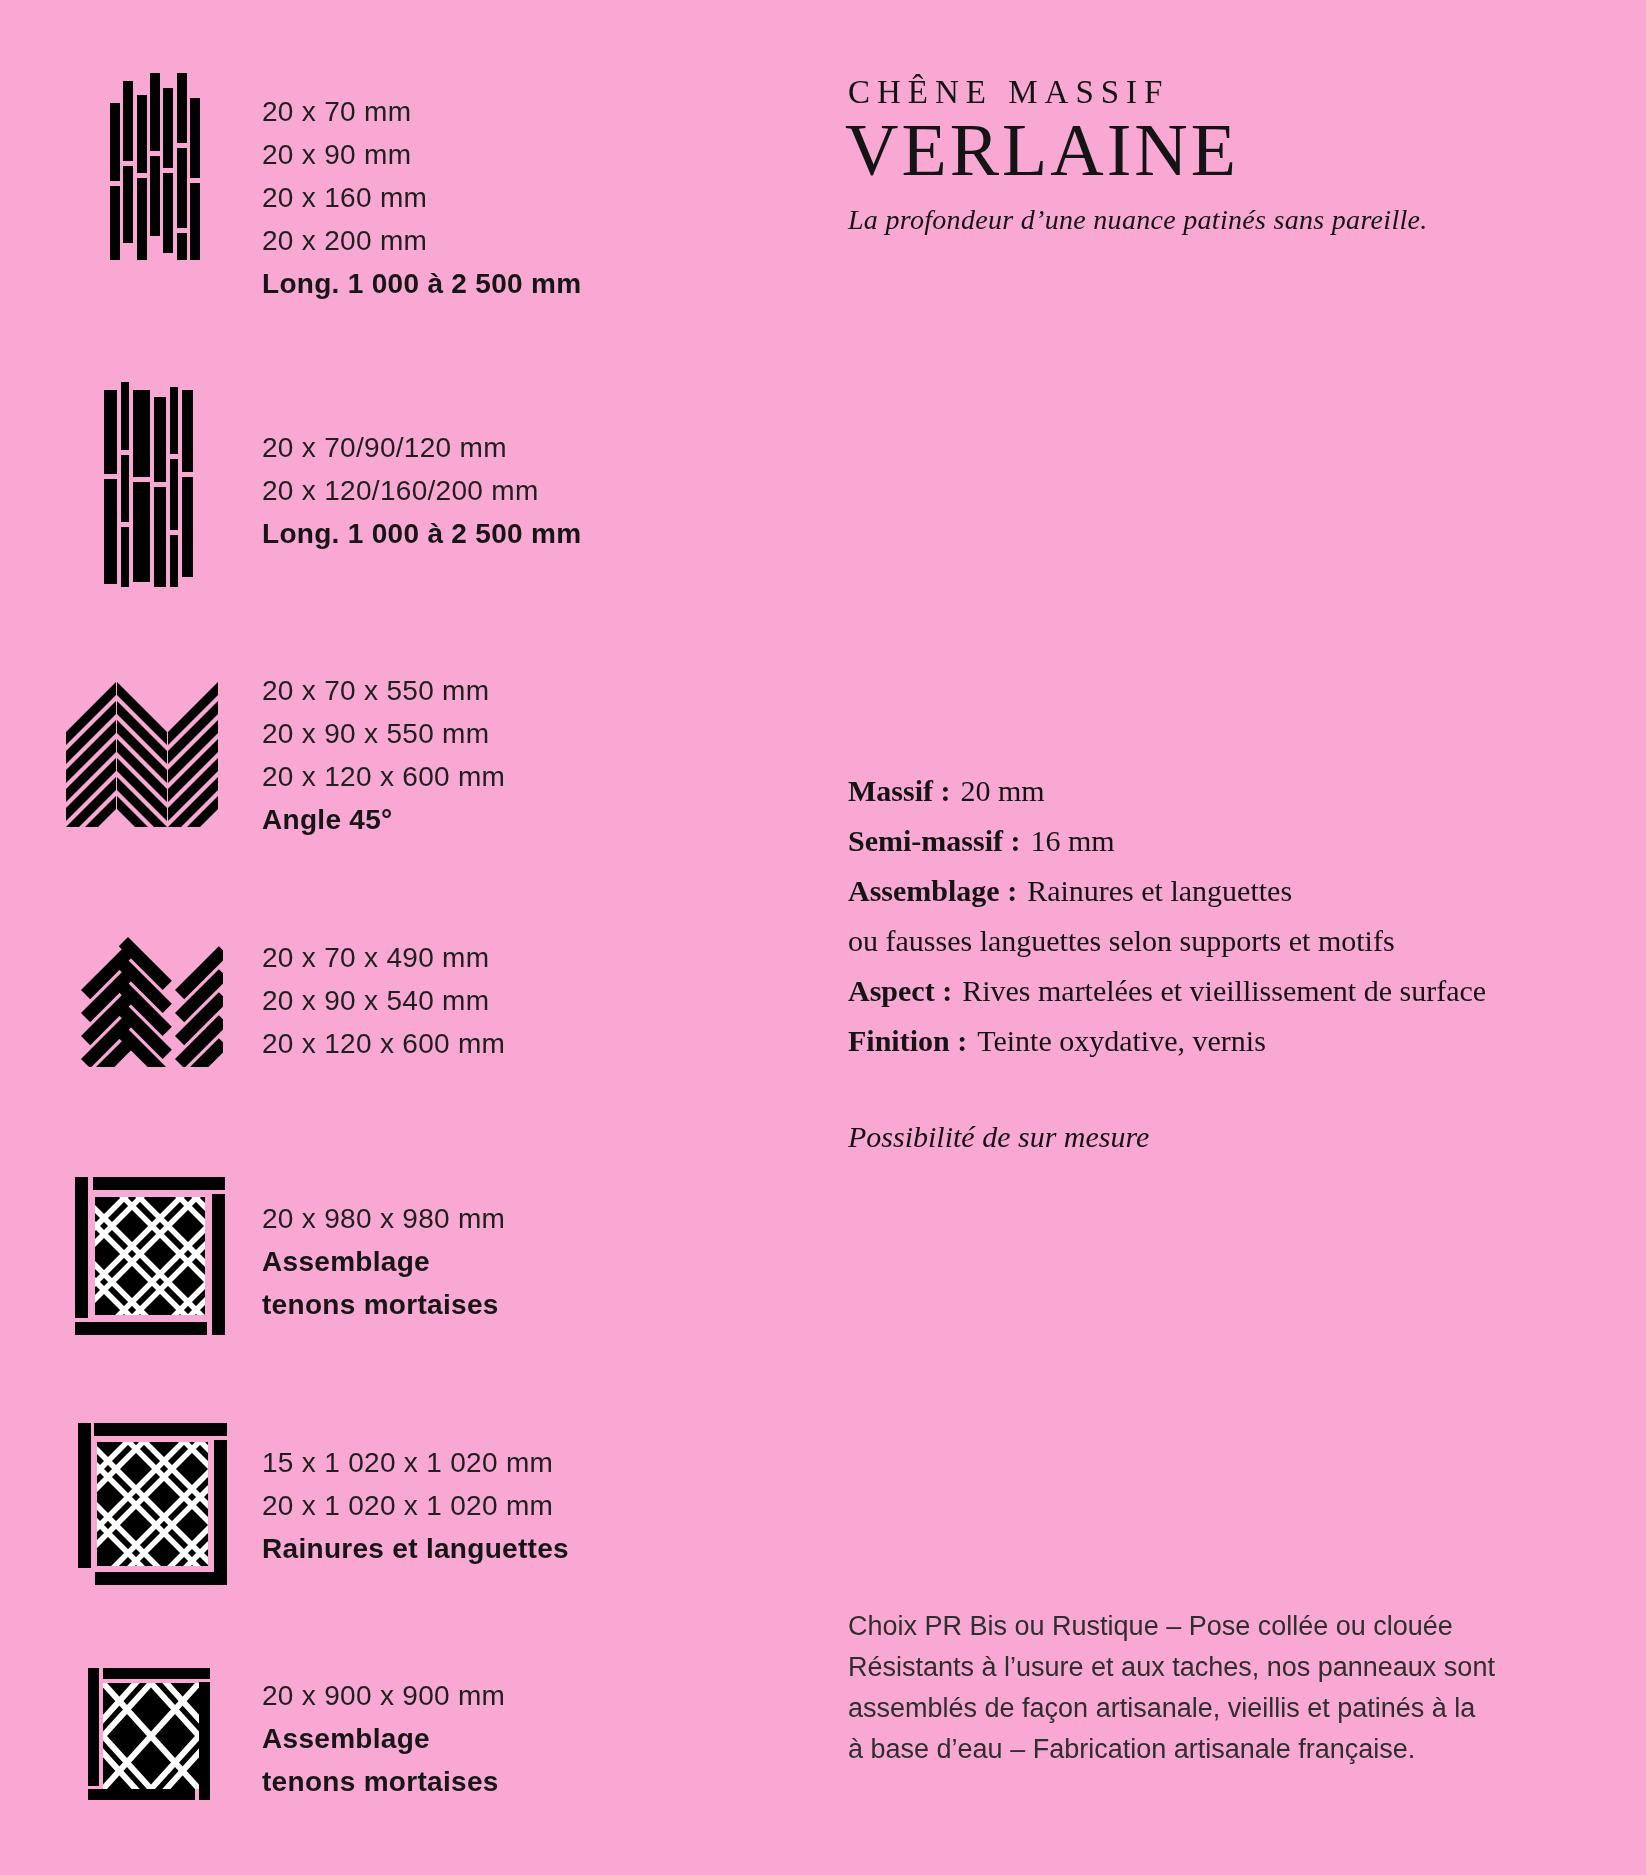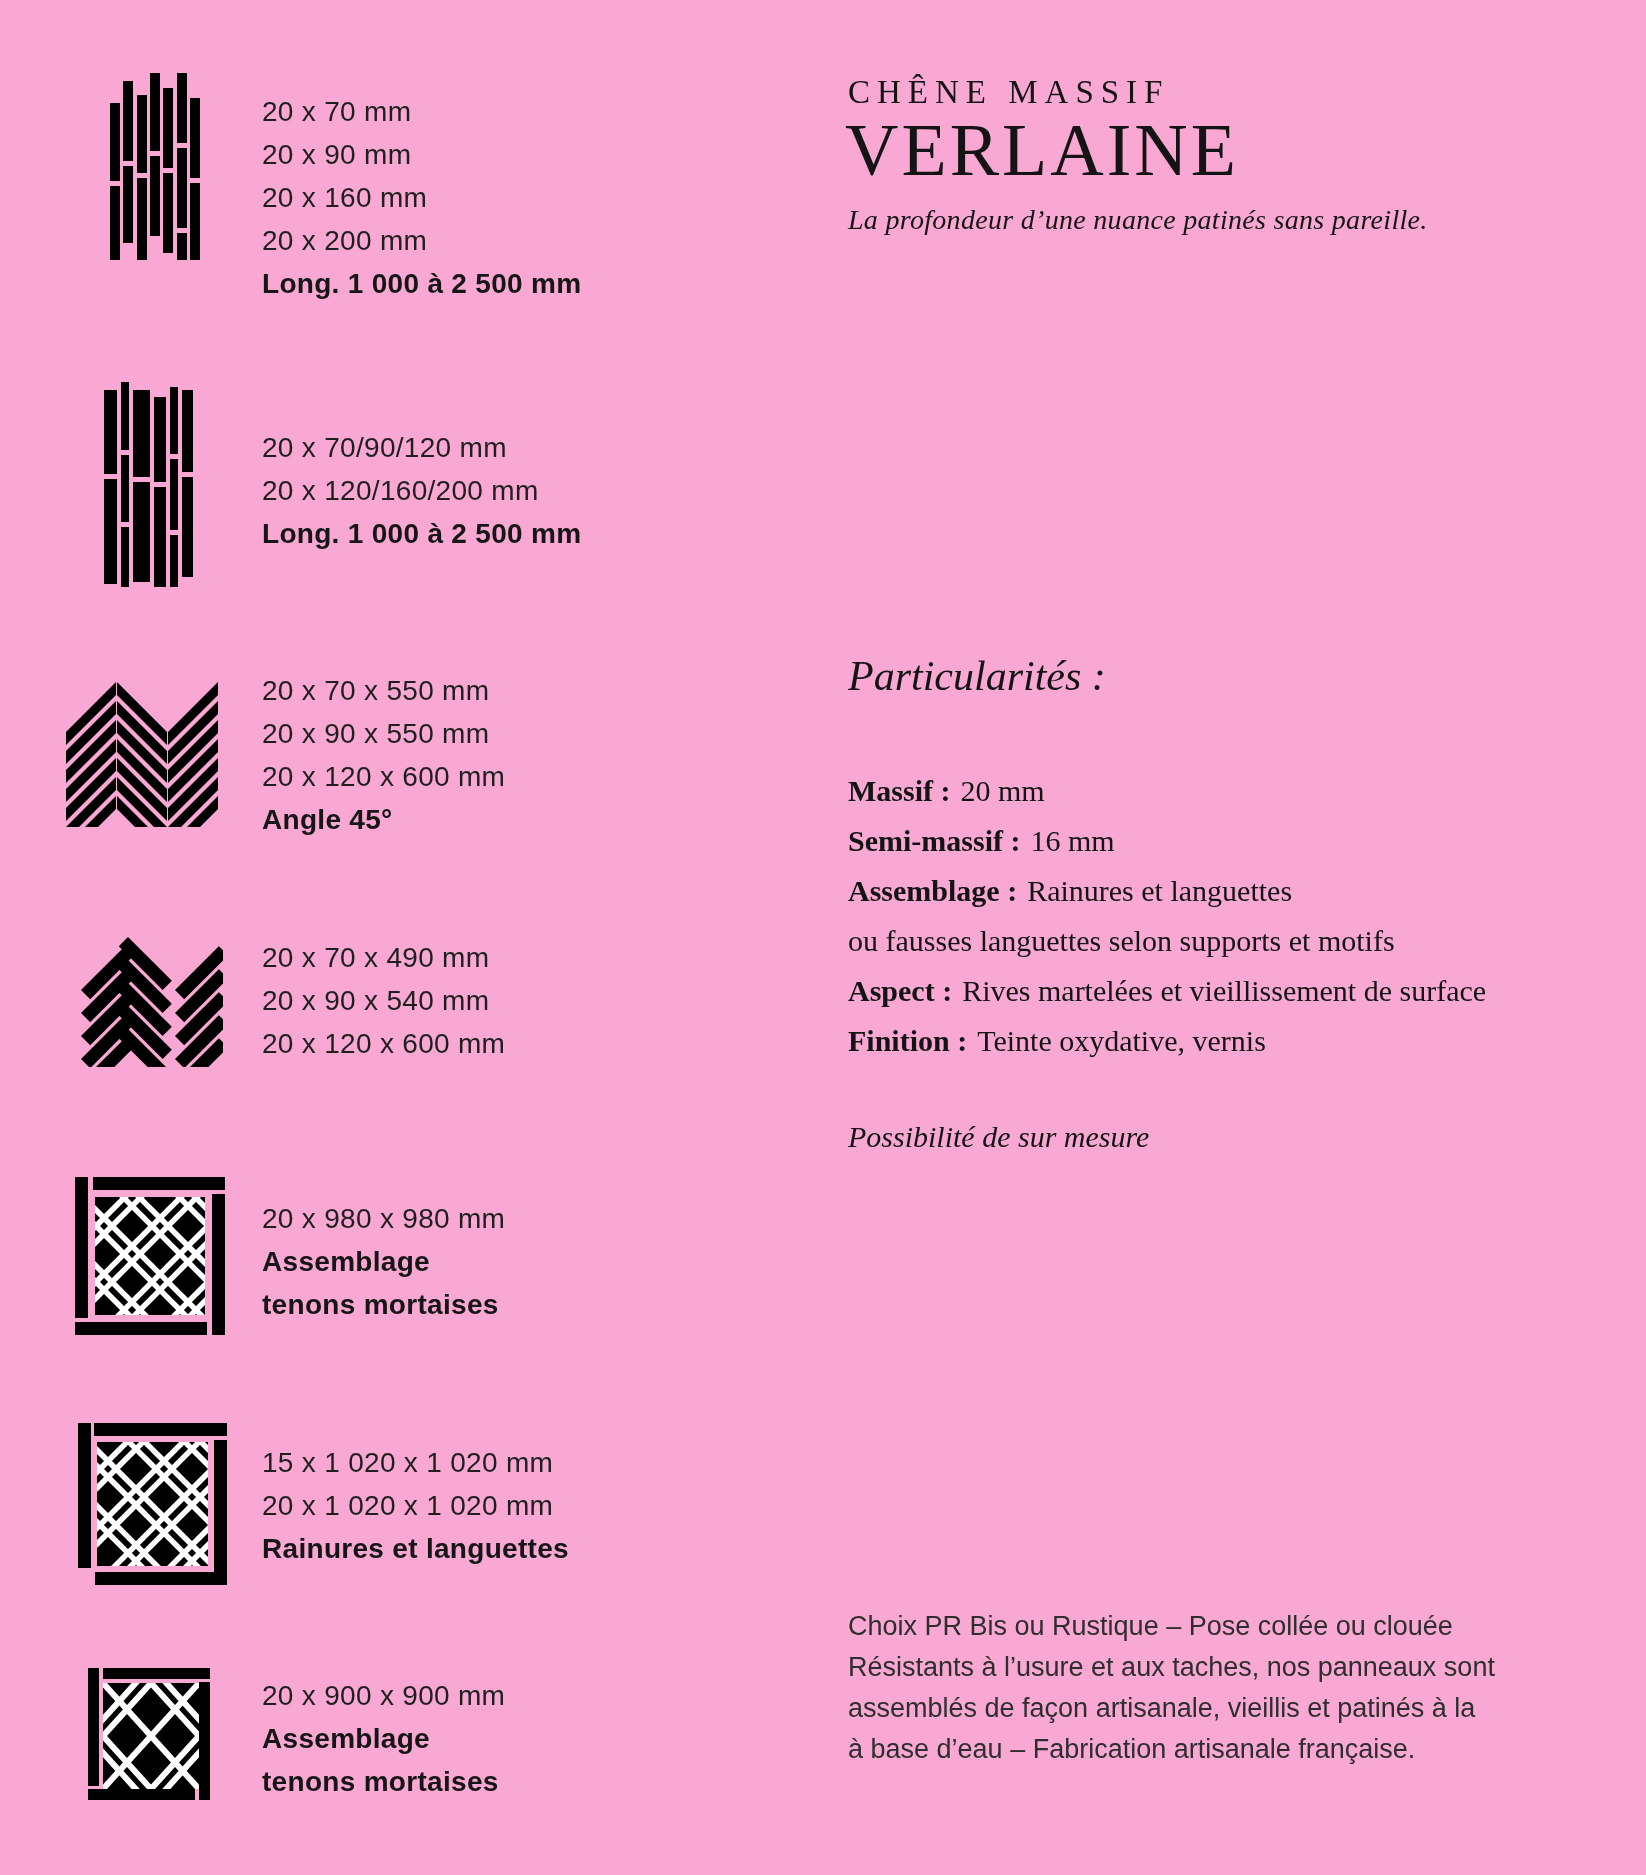--- a/index.html
+++ b/index.html
@@ -257,21 +257,20 @@
     <div class="note">Assemblage</div>
     <div class="note">tenons mortaises</div>
   </div>
 
   <div class="brand">
     <h2 class="collection">CHÊNE MASSIF</h2>
     <h1 class="product">VERLAINE</h1>
     <div class="tagline">La profondeur d’une nuance patinés sans pareille.</div>
   </div>
 
-  <h3 class="partic-heading">Particularités :</h3>
 
   <div class="details">
     <div class="detail-line"><strong class="dlabel">Massif :</strong><span>20 mm</span></div>
     <div class="detail-line"><strong class="dlabel">Semi-massif :</strong><span>16 mm</span></div>
     <div class="detail-line"><strong class="dlabel">Assemblage :</strong><span>Rainures et languettes</span></div>
     <div class="detail-line"><strong class="dlabel"></strong><span>ou fausses languettes selon supports et motifs</span></div>
     <div class="detail-line"><strong class="dlabel">Aspect :</strong><span>Rives martelées et vieillissement de surface</span></div>
     <div class="detail-line"><strong class="dlabel">Finition :</strong><span>Teinte oxydative, vernis</span></div>
   </div>
 

